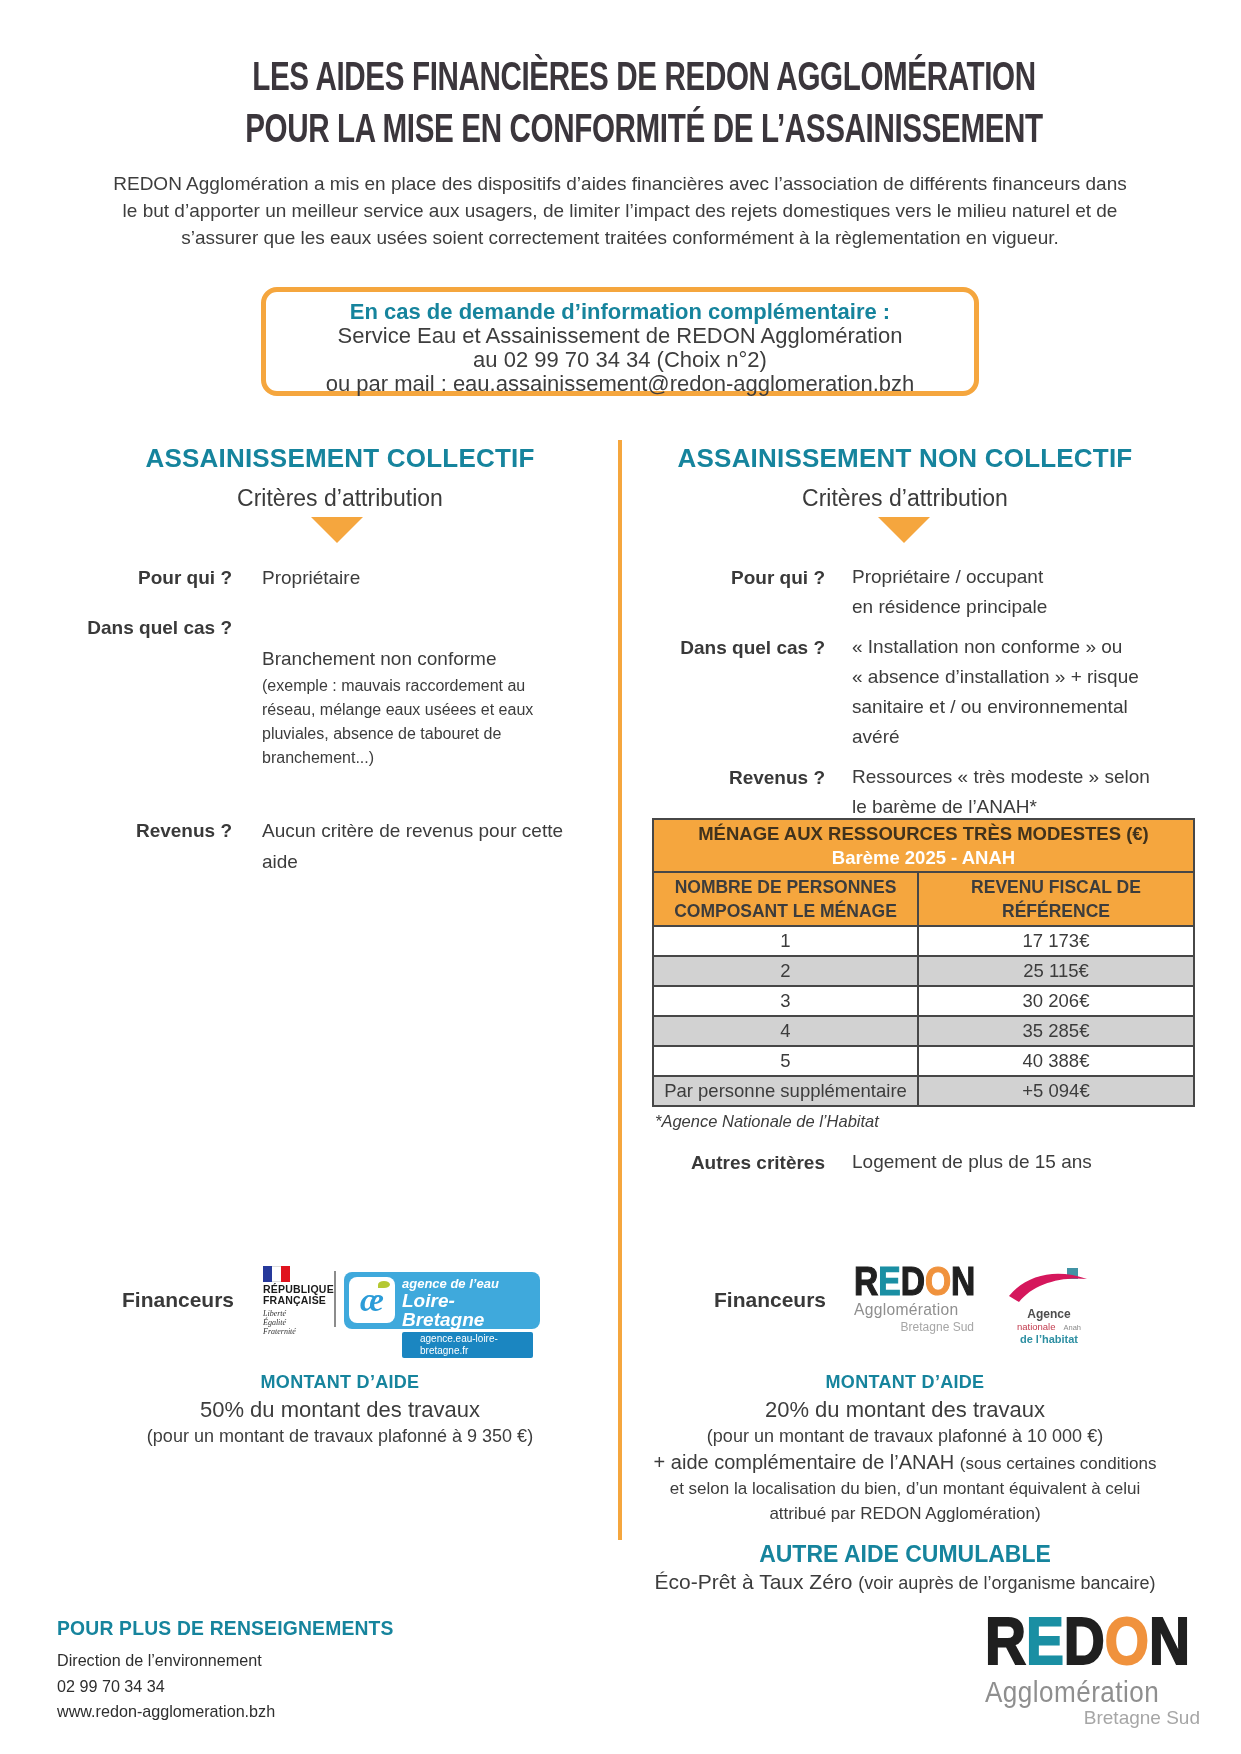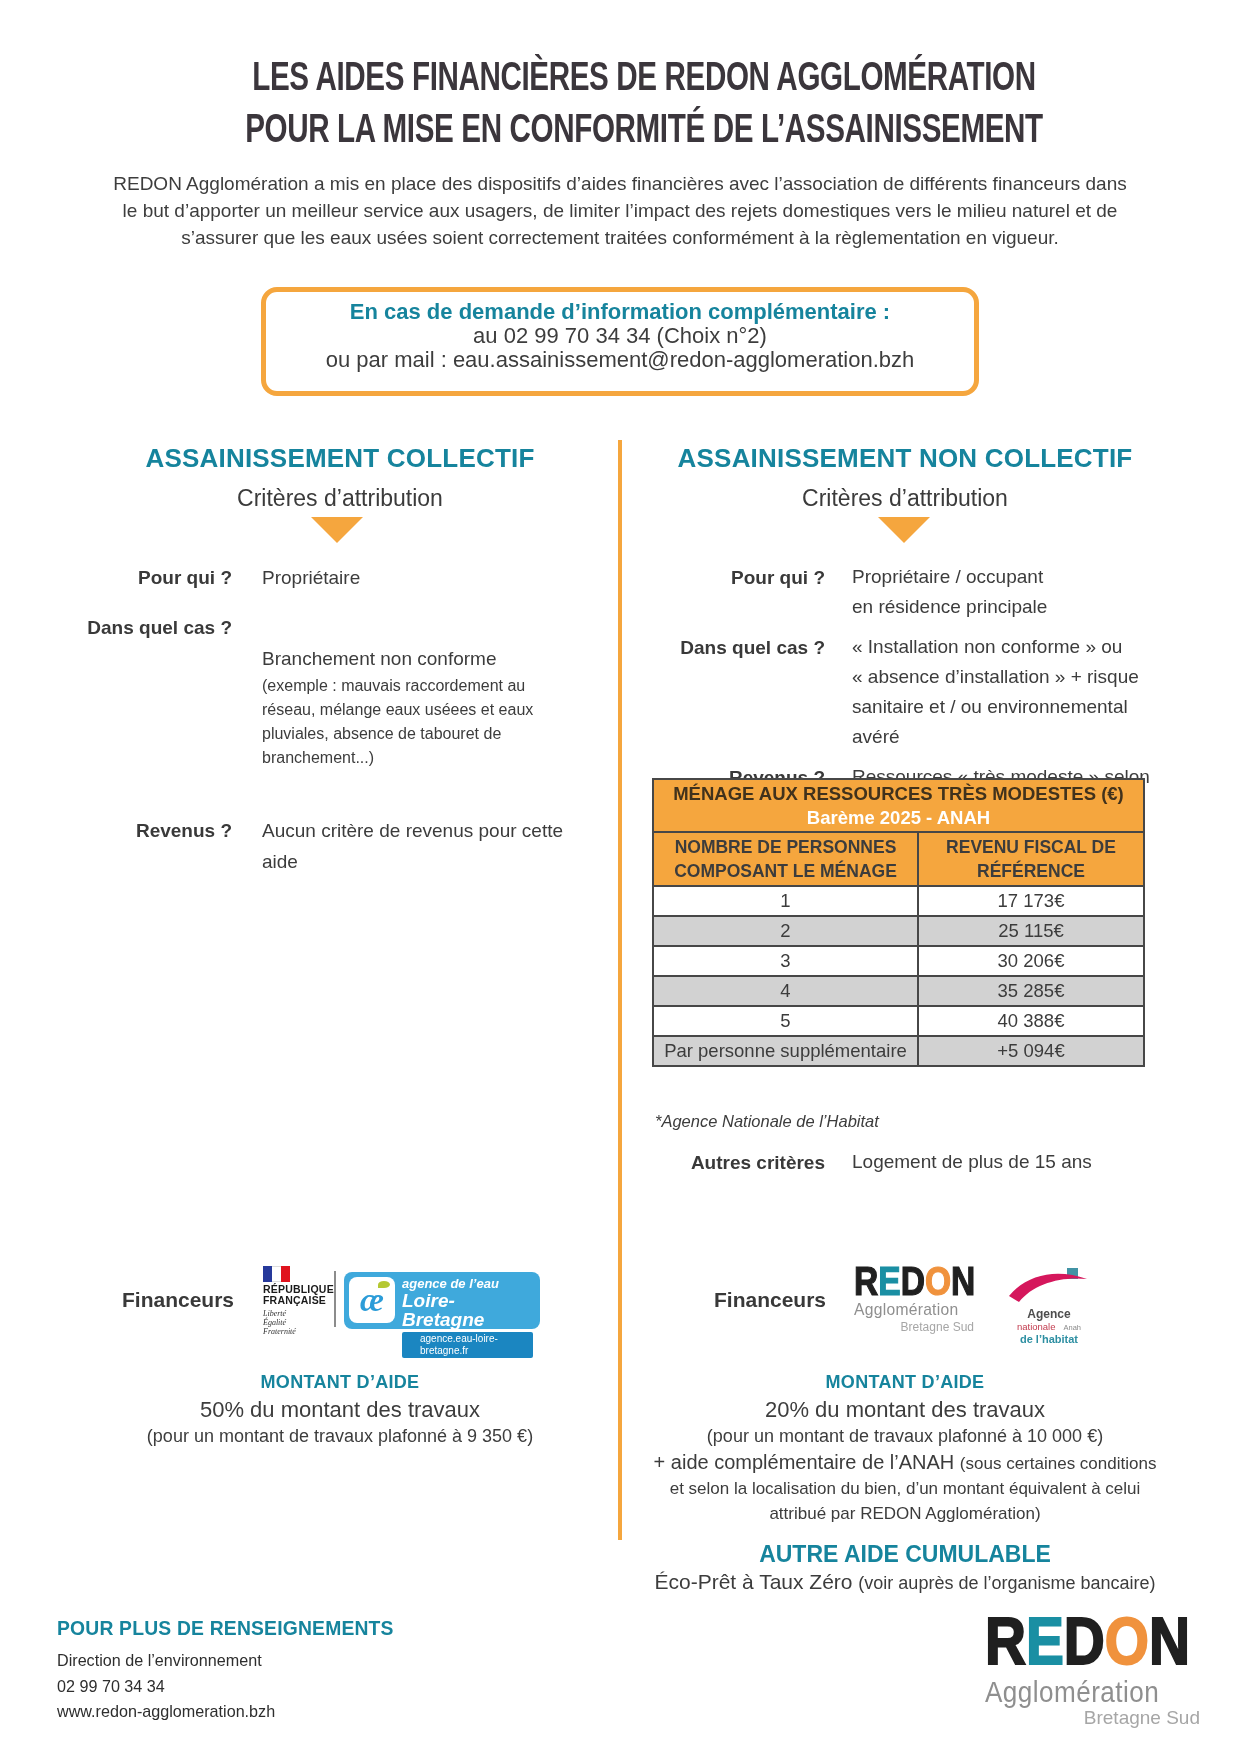--- a/index.html
+++ b/index.html
@@ -45,21 +45,21 @@
   .qa-row { display:flex; }
   #qa-left  .qa-row { margin-bottom:19px; }
   #qa-right .qa-row { margin-bottom:10px; }
   .qa-label { flex:0 0 170px; text-align:right; font-weight:bold; font-size:19px; color:#393939; line-height:31px; }
   #qa-right .qa-label { flex:0 0 180px; }
   .qa-ans { padding-left:30px; width:345px; font-size:19px; line-height:31px; white-space:pre-line; }
   #qa-right .qa-ans { padding-left:27px; width:337px; line-height:30px; }
   .qa-note { font-size:16px; line-height:24px; white-space:pre-line; }
   #qa-left .row-2 { margin-bottom:14px; }
   
-  #anah-table { position:absolute; left:652px; top:778px; width:493px; border-collapse:collapse; }
+  #anah-table { position:absolute; left:652px; top:818px; width:543px; border-collapse:collapse; }
   #anah-table td { border:2px solid #474747; text-align:center; vertical-align:middle; color:#3c3c3c; }
   #anah-table .t-top { background:#f5a63e; height:50px; padding:2px 0; }
   .t-title { font-size:18.5px; font-weight:bold; color:#41321c; line-height:24px; }
   .t-sub   { font-size:18.5px; font-weight:bold; color:#ffffff; line-height:23px; }
   .t-colh td { background:#f5a63e; font-size:17.5px; font-weight:bold; color:#41321c; line-height:24px; height:54px; padding:0 6px; }
   .t-c0 { width:265px; }
   .t-row td { height:30px; font-size:18.5px; }
   .t-alt td { background:#d2d2d2; }
   #table-footnote { position:absolute; left:655px; top:1112px; font-style:italic; font-size:16.5px; color:#3c3c3c; }
   
@@ -133,20 +133,21 @@
     <span class="tline">LES AIDES FINANCIÈRES DE REDON AGGLOMÉRATION</span>
     <span class="tline">POUR LA MISE EN CONFORMITÉ DE L’ASSAINISSEMENT</span>
   </h1>
 
   <p id="intro">REDON Agglomération a mis en place des dispositifs d’aides financières avec l’association de différents financeurs dans
 le but d’apporter un meilleur service aux usagers, de limiter l’impact des rejets domestiques vers le milieu naturel et de
 s’assurer que les eaux usées soient correctement traitées conformément à la règlementation en vigueur.</p>
 
   <div id="info-box">
     <div class="bx bh">En cas de demande d’information complémentaire :</div>
+    <div class="bx">Service Eau et Assainissement de REDON Agglomération</div>
     <div class="bx">au 02 99 70 34 34 (Choix n°2)</div>
     <div class="bx">ou par mail : eau.assainissement@redon-agglomeration.bzh</div>
   </div>
 
   <div id="col-divider"></div>
 
   <h2 id="left-title" class="col-title">ASSAINISSEMENT COLLECTIF</h2>
   <h2 id="right-title" class="col-title">ASSAINISSEMENT NON COLLECTIF</h2>
   <div id="left-sub" class="col-sub">Critères d’attribution</div>
   <div id="right-sub" class="col-sub">Critères d’attribution</div>

